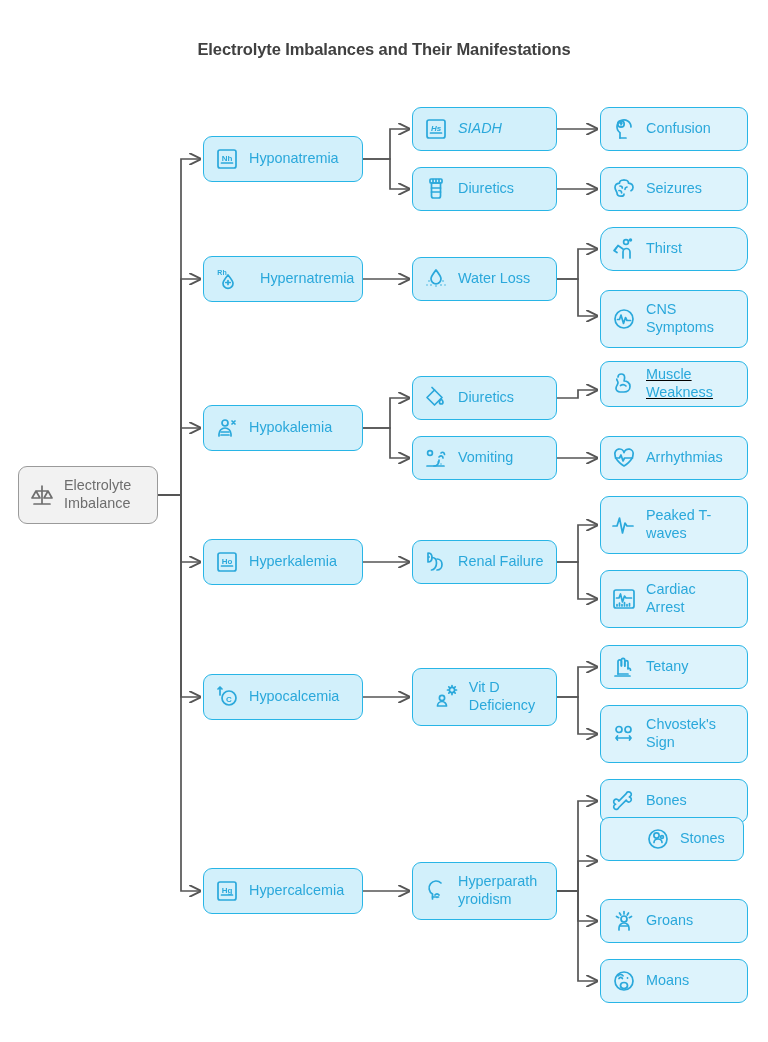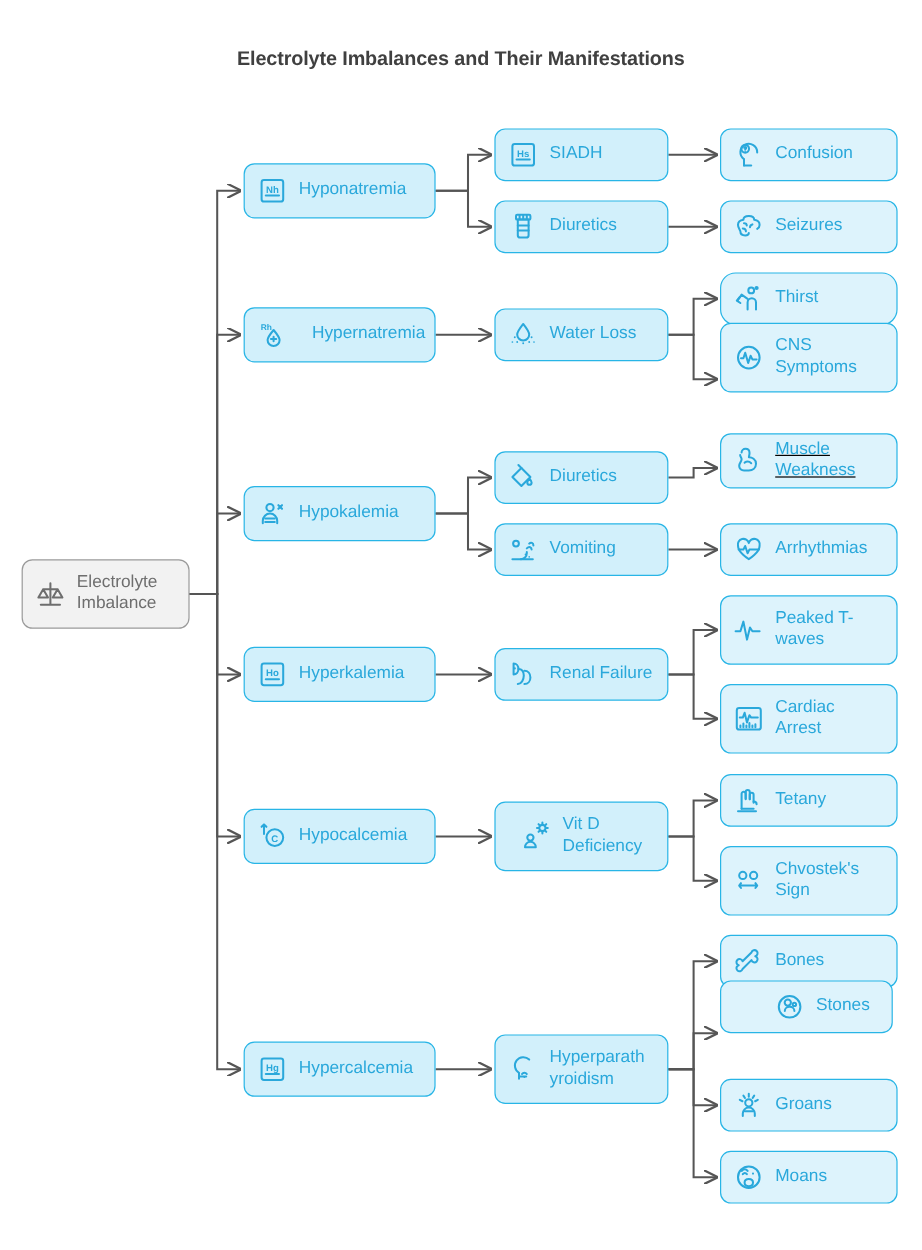--- a/index.html
+++ b/index.html
@@ -170,21 +170,21 @@
         <span class="lbl">Hypocalcemia</span>
       </div>
       <div class="node n-blue" style="left: 203px; top: 868px; width: 160px; height: 46px;">
         <svg class="ico" viewBox="0 0 26 26">
           <rect x="4" y="4" width="18" height="18" rx="2" stroke="#2aa8db" fill="none" stroke-width="1.7" stroke-linecap="round" stroke-linejoin="round"></rect>
           <text x="13" y="14.5" font-size="8" font-weight="bold" text-anchor="middle" fill="#2aa8db" font-family="Liberation Sans">Hg</text>
           <path stroke="#2aa8db" fill="none" stroke-width="1.7" stroke-linecap="round" stroke-linejoin="round" d="M7.5 17h11"></path>
         </svg>
         <span class="lbl">Hypercalcemia</span>
       </div>
-      <div class="node n-blue" style="left: 412px; top: 107px; width: 145px; height: 44px;">
+      <div class="node n-blue" style="left: 412px; top: 107px; width: 145px; height: 44px; font-style: italic;">
         <svg class="ico" viewBox="0 0 26 26">
           <rect x="4" y="4" width="18" height="18" rx="2" stroke="#2aa8db" fill="none" stroke-width="1.7" stroke-linecap="round" stroke-linejoin="round"></rect>
           <text x="13" y="14.5" font-size="8" font-weight="bold" text-anchor="middle" fill="#2aa8db" font-family="Liberation Sans">Hs</text>
           <path stroke="#2aa8db" fill="none" stroke-width="1.7" stroke-linecap="round" stroke-linejoin="round" d="M7.5 17h11"></path>
         </svg>
         <span class="lbl">SIADH</span>
       </div>
       <div class="node n-blue" style="left: 412px; top: 167px; width: 145px; height: 44px;">
         <svg class="ico" viewBox="0 0 26 26">
           <rect x="7" y="3" width="12" height="4" rx="1" stroke="#2aa8db" fill="none" stroke-width="1.7" stroke-linecap="round" stroke-linejoin="round"></rect>
@@ -278,21 +278,21 @@
       <div class="node n-blue lvl4" style="left: 600px; top: 227px; width: 148px; height: 44px; border-radius: 13px;">
         <svg class="ico" viewBox="0 0 26 26">
           <circle cx="15" cy="6" r="2.4" stroke="#2aa8db" fill="none" stroke-width="1.7" stroke-linecap="round" stroke-linejoin="round"></circle>
           <path stroke="#2aa8db" fill="none" stroke-width="1.7" stroke-linecap="round" stroke-linejoin="round" d="M12 22v-6a3.5 3.5 0 0 1 7 0v6"></path>
           <path stroke="#2aa8db" fill="none" stroke-width="1.7" stroke-linecap="round" stroke-linejoin="round" d="M12 13 7 9.5 4 14"></path>
           <path stroke="#2aa8db" fill="none" stroke-width="1.7" stroke-linecap="round" stroke-linejoin="round" d="M5.5 11.5 3 14.5l3 2"></path>
           <circle cx="19.5" cy="4" r="0.9" stroke="#2aa8db" fill="none" stroke-width="1.7" stroke-linecap="round" stroke-linejoin="round"></circle>
         </svg>
         <span class="lbl">Thirst</span>
       </div>
-      <div class="node n-blue lvl4" style="left: 600px; top: 269px; width: 148px; height: 58px;">
+      <div class="node n-blue lvl4" style="left: 600px; top: 290px; width: 148px; height: 58px;">
         <svg class="ico" viewBox="0 0 26 26">
           <circle cx="13" cy="13" r="9" stroke="#2aa8db" fill="none" stroke-width="1.7" stroke-linecap="round" stroke-linejoin="round"></circle>
           <path stroke="#2aa8db" fill="none" stroke-width="1.7" stroke-linecap="round" stroke-linejoin="round" d="M6.5 13.5h2l1.5-4.5 2.5 8.5 2-6 1.5 3h3.5"></path>
         </svg>
         <span class="lbl">CNS
 Symptoms</span>
       </div>
       <div class="node n-blue lvl4" style="left: 600px; top: 361px; width: 148px; height: 46px; text-decoration: underline;">
         <svg class="ico" viewBox="0 0 26 26">
           <path stroke="#2aa8db" fill="none" stroke-width="1.7" stroke-linecap="round" stroke-linejoin="round" d="M7 6c0-1.6 1.4-3 3.2-3 2.3 0 3.4 1.8 3.4 3.6 0 1.4-.5 2.4-.5 3.4 2.5 0 5.9 1.6 5.9 5.5 0 3.6-2.8 5.5-6 5.5H9c-2.2 0-4-1.5-4-3.7 0-2.6 2-3.6 2-5.5 0-1.6-1.2-2.2-1.2-3.6"></path>

